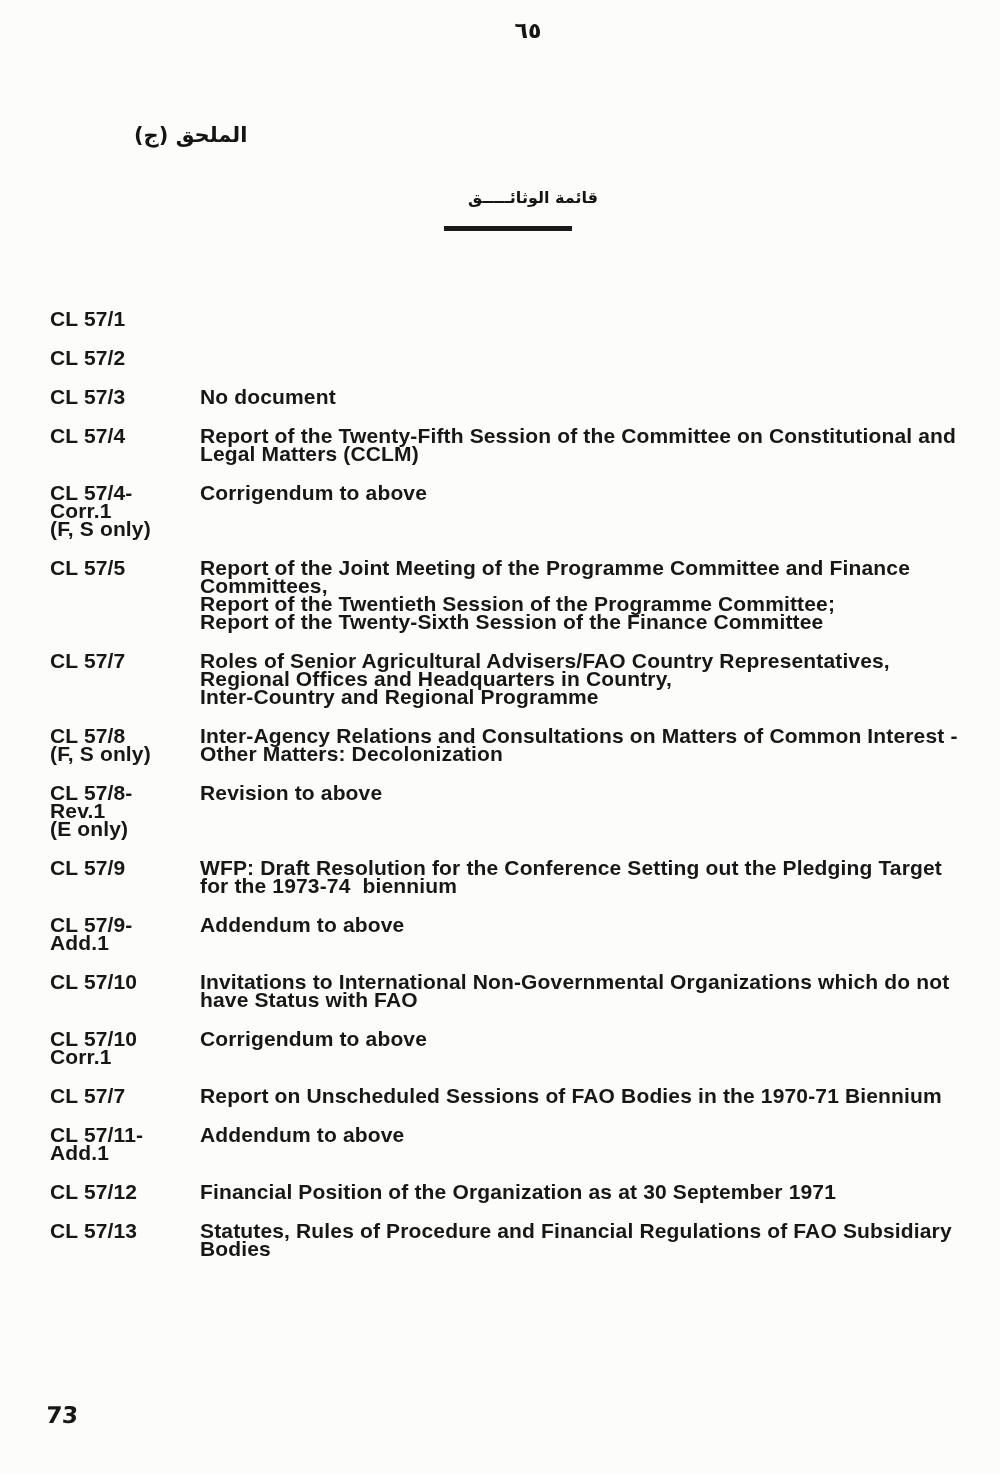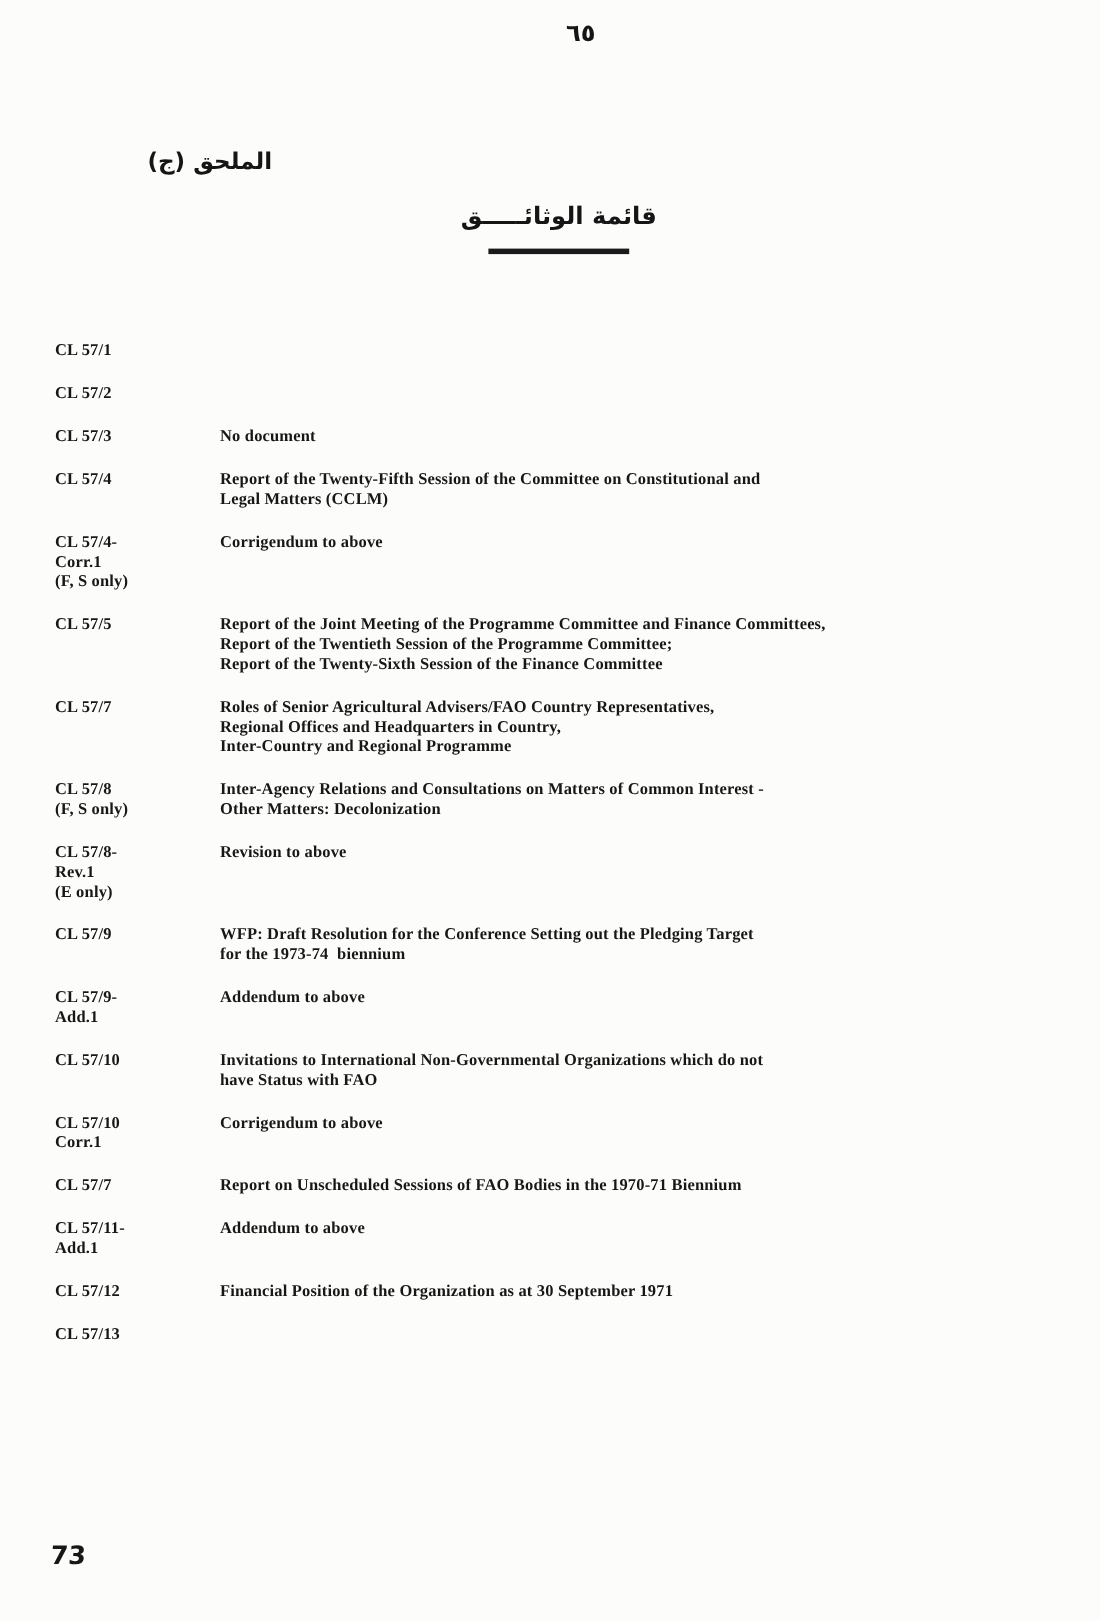--- a/index.html
+++ b/index.html
@@ -11,23 +11,23 @@
     position: relative;
     width: 1000px;
     height: 1474px;
     margin: 0 auto;
     background: #fcfcfa;
     overflow: hidden;
     color: #171717;
   }
   
   .tw {
-    font-family: Liberation Serif, serif;
+    font-family: Liberation Sans, sans-serif;
     font-weight: 700;
-    font-size: 15px;
+    font-size: 21px;
     line-height: 18px;
     letter-spacing: 0.15px;
     color: #171717;
   }
   
   .ar {
     font-family: "DejaVu Sans", sans-serif;
     font-weight: 700;
     direction: rtl;
     color: #151515;
@@ -36,31 +36,31 @@
     position: absolute;
     top: 16px;
     left: 528px;
     transform: translateX(-50%);
     font-size: 22px;
     line-height: 30px;
     text-align: right;
   }
   .appendix-label {
     position: absolute;
-    top: 132px;
+    top: 120px;
     left: 134px;
     font-size: 21px;
     line-height: 30px;
   }
   .page-title {
     position: absolute;
     top: 182px;
-    left: 508px;
+    left: 533px;
     transform: translateX(-50%);
-    font-size: 22px;
+    font-size: 16px;
     line-height: 32px;
     white-space: nowrap;
   }
   .title-underline {
     position: absolute;
     top: 226px;
     left: 444px;
     width: 128px;
     height: 5px;
     background: #1a1a1a;
@@ -200,18 +200,20 @@
         <div class="doc-desc">Addendum to above</div>
       </div>
 
       <div class="doc-row">
         <div class="doc-code">CL 57/12</div>
         <div class="doc-desc">Financial Position of the Organization as at 30 September 1971</div>
       </div>
 
       <div class="doc-row">
         <div class="doc-code">CL 57/13</div>
+        <div class="doc-desc">Statutes, Rules of Procedure and Financial Regulations of FAO Subsidiary
+Bodies</div>
       </div>
     </div>
 
   <div class="bottom-page-number">73</div>
 
 </div>
 
 </body></html>

